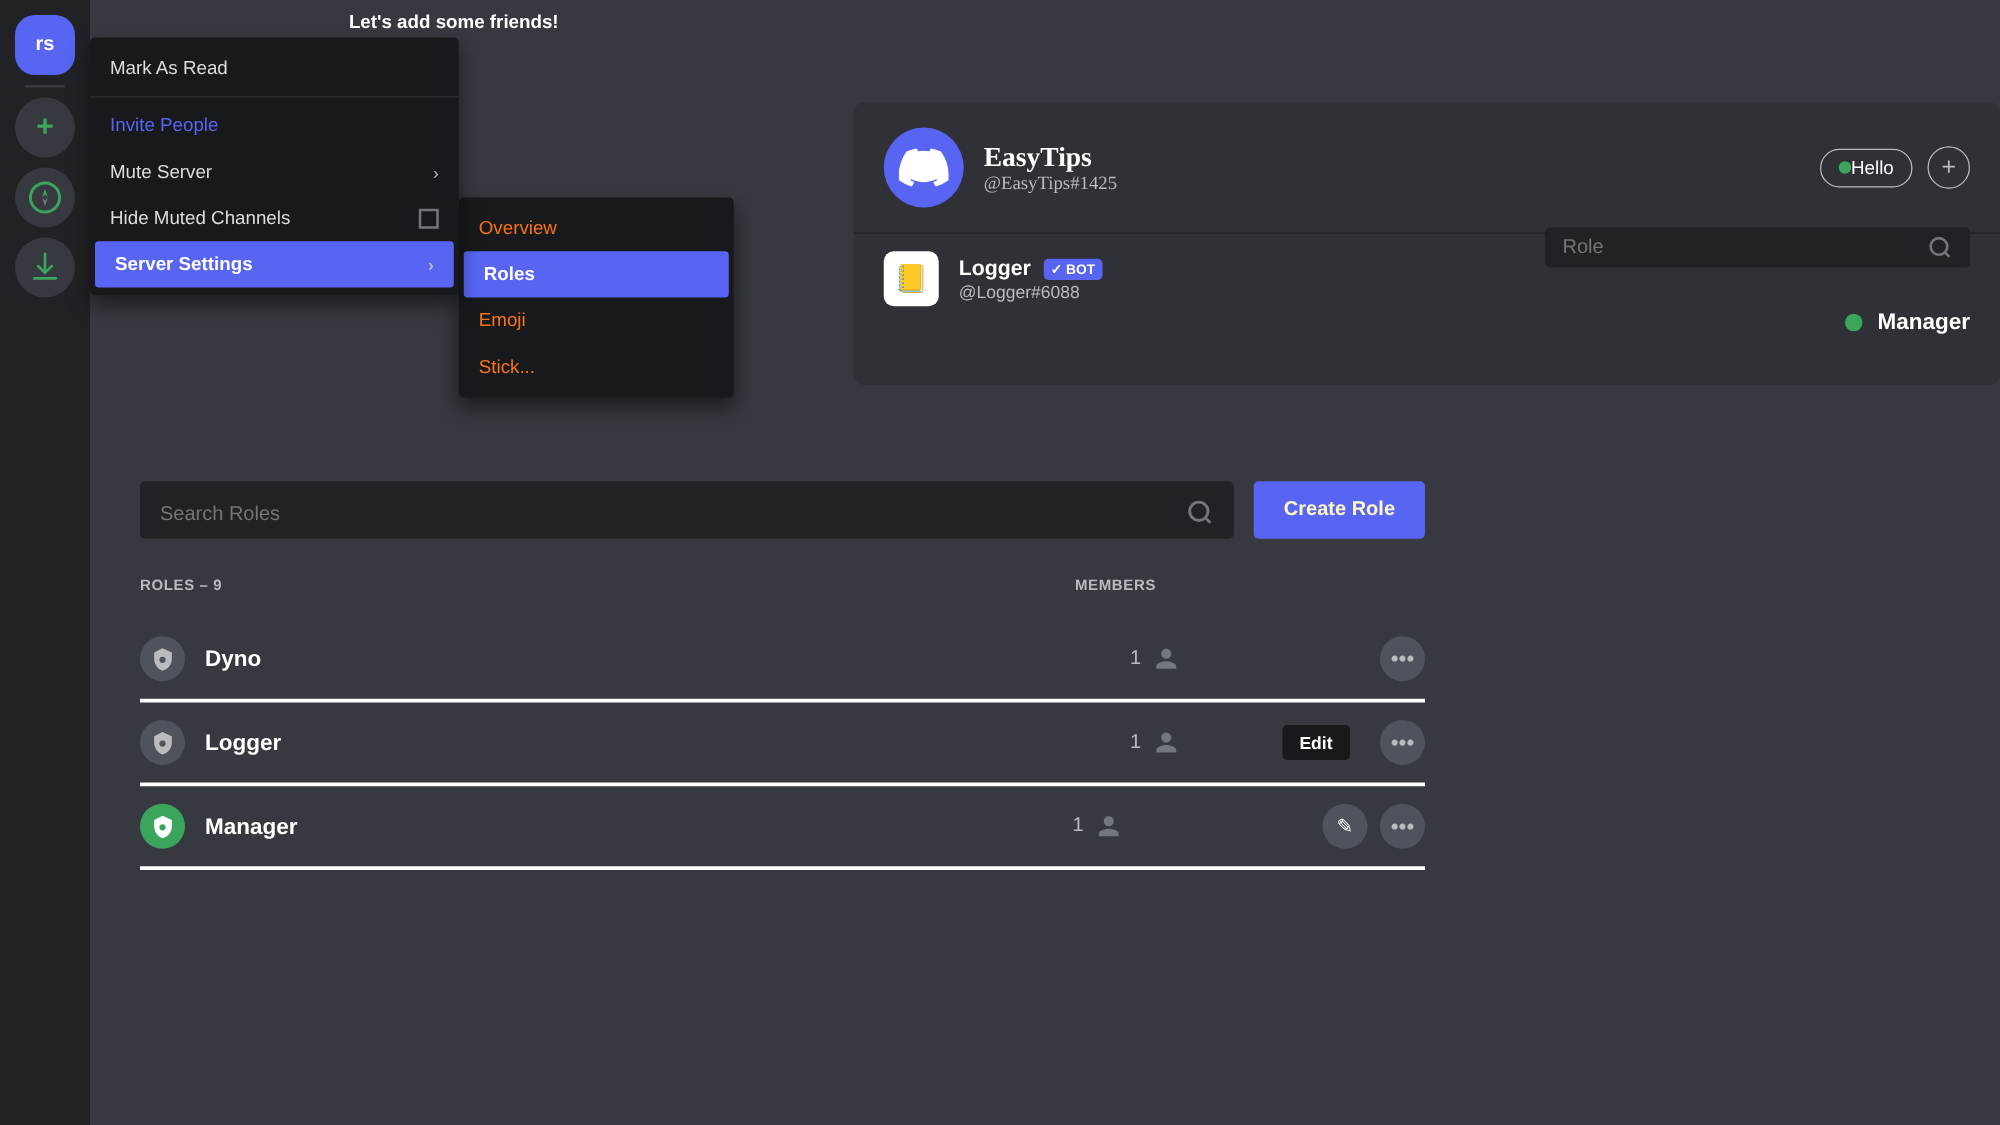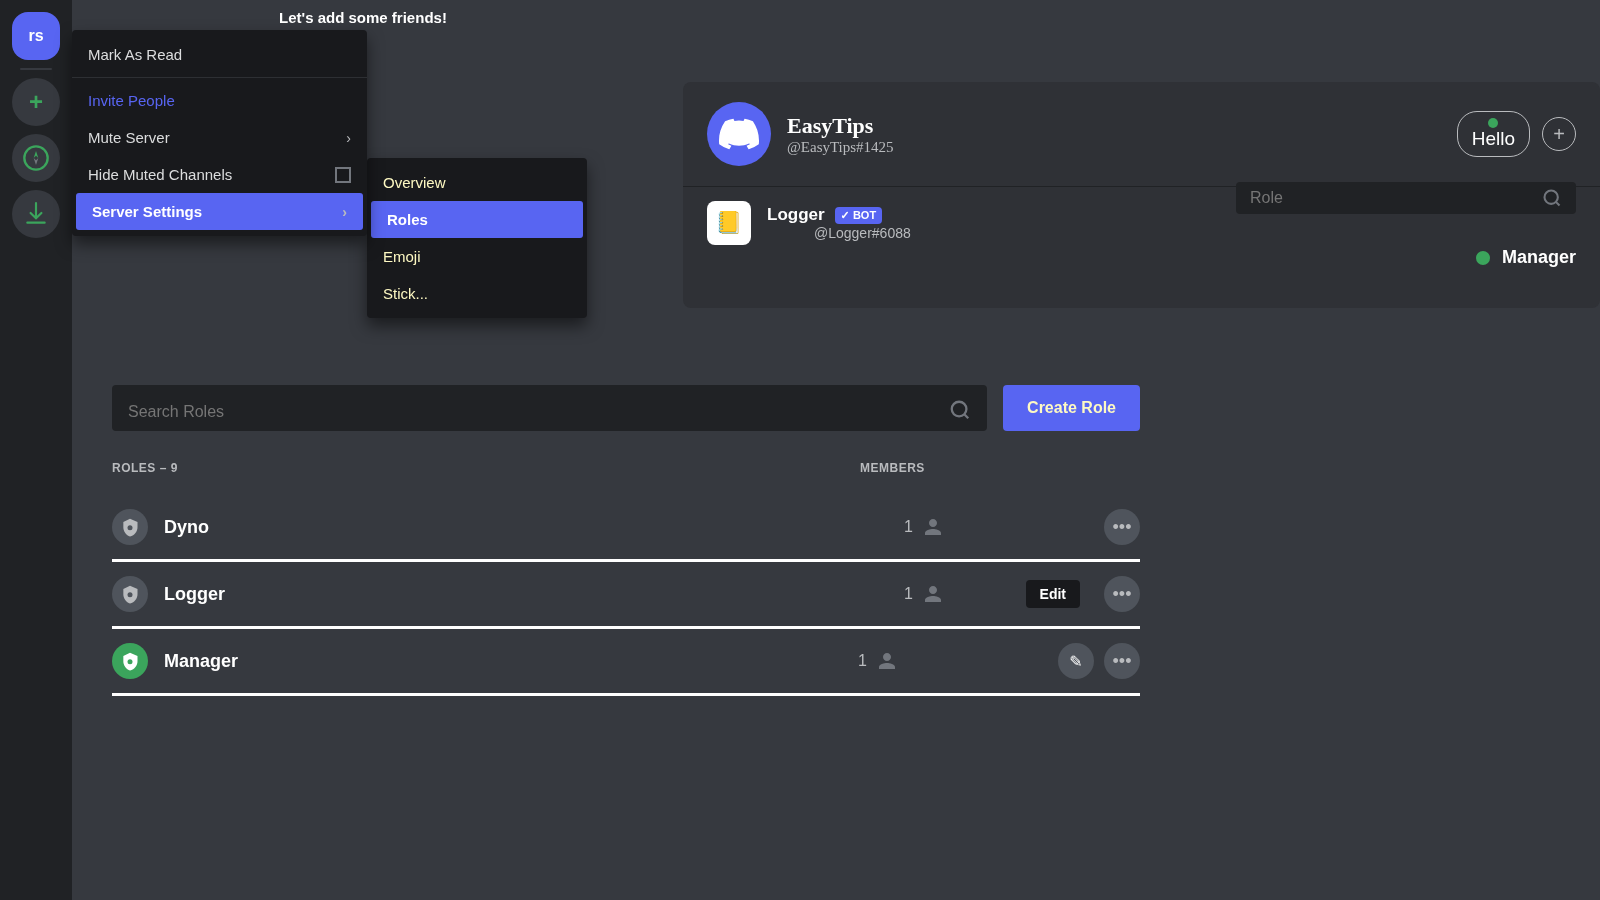--- a/index.html
+++ b/index.html
@@ -83,21 +83,21 @@
       width: 220px;
       background: #18191c;
       border-radius: 4px;
       z-index: 99;
       padding: 6px 0;
       box-shadow: 0 8px 16px rgba(0,0,0,0.5);
     }
     .settings-submenu-item {
       padding: 10px 16px;
       font-size: 15px;
-      color: #fef9c3;
+      color: #f97316;
       cursor: pointer;
     }
     .settings-submenu-item.active {
       background: #5865f2; color: #fff; border-radius: 3px; margin: 0 4px; font-weight: 600;
     }
 
     
     .top-header-tooltip {
       position: absolute;
       left: 72px; top: 0;
@@ -141,21 +141,21 @@
     .user-tag { font-size: 15px; color: #b9bbbe; }
     .user-header-right {
       display: flex; align-items: center; gap: 12px;
       margin-left: auto;
     }
     .hello-badge {
       display: flex; align-items: center; gap: 0;
       border: 1px solid #b9bbbe;
       border-radius: 20px;
       padding: 6px 14px;
-      color: #fff; font-size: 19px; flex-direction: column;
+      color: #fff; font-size: 15px;
     }
     .hello-dot {
       width: 10px; height: 10px; border-radius: 50%; background: #3ba55c;
     }
     .plus-btn {
       width: 34px; height: 34px; border-radius: 50%;
       border: 1px solid #b9bbbe;
       display: flex; align-items: center; justify-content: center;
       color: #b9bbbe; font-size: 20px; cursor: pointer;
     }
@@ -174,21 +174,21 @@
       display: flex; align-items: center; gap: 10px;
     }
     .bot-badge {
       background: #5865f2;
       color: #fff;
       font-size: 11px; font-weight: 700;
       border-radius: 4px;
       padding: 2px 6px;
       display: flex; align-items: center; gap: 4px;
     }
-    .member-tag { font-size: 14px; color: #b9bbbe; margin-left: 47px; }
+    .member-tag { font-size: 14px; color: #b9bbbe; }
     .role-search {
       display: flex; align-items: center;
       background: #202225;
       border-radius: 4px;
       padding: 6px 14px; gap: 10px;
       position: absolute; right: 24px; top: 100px;
       width: 340px;
     }
     .role-search input {
       background: transparent; border: none; outline: none;

